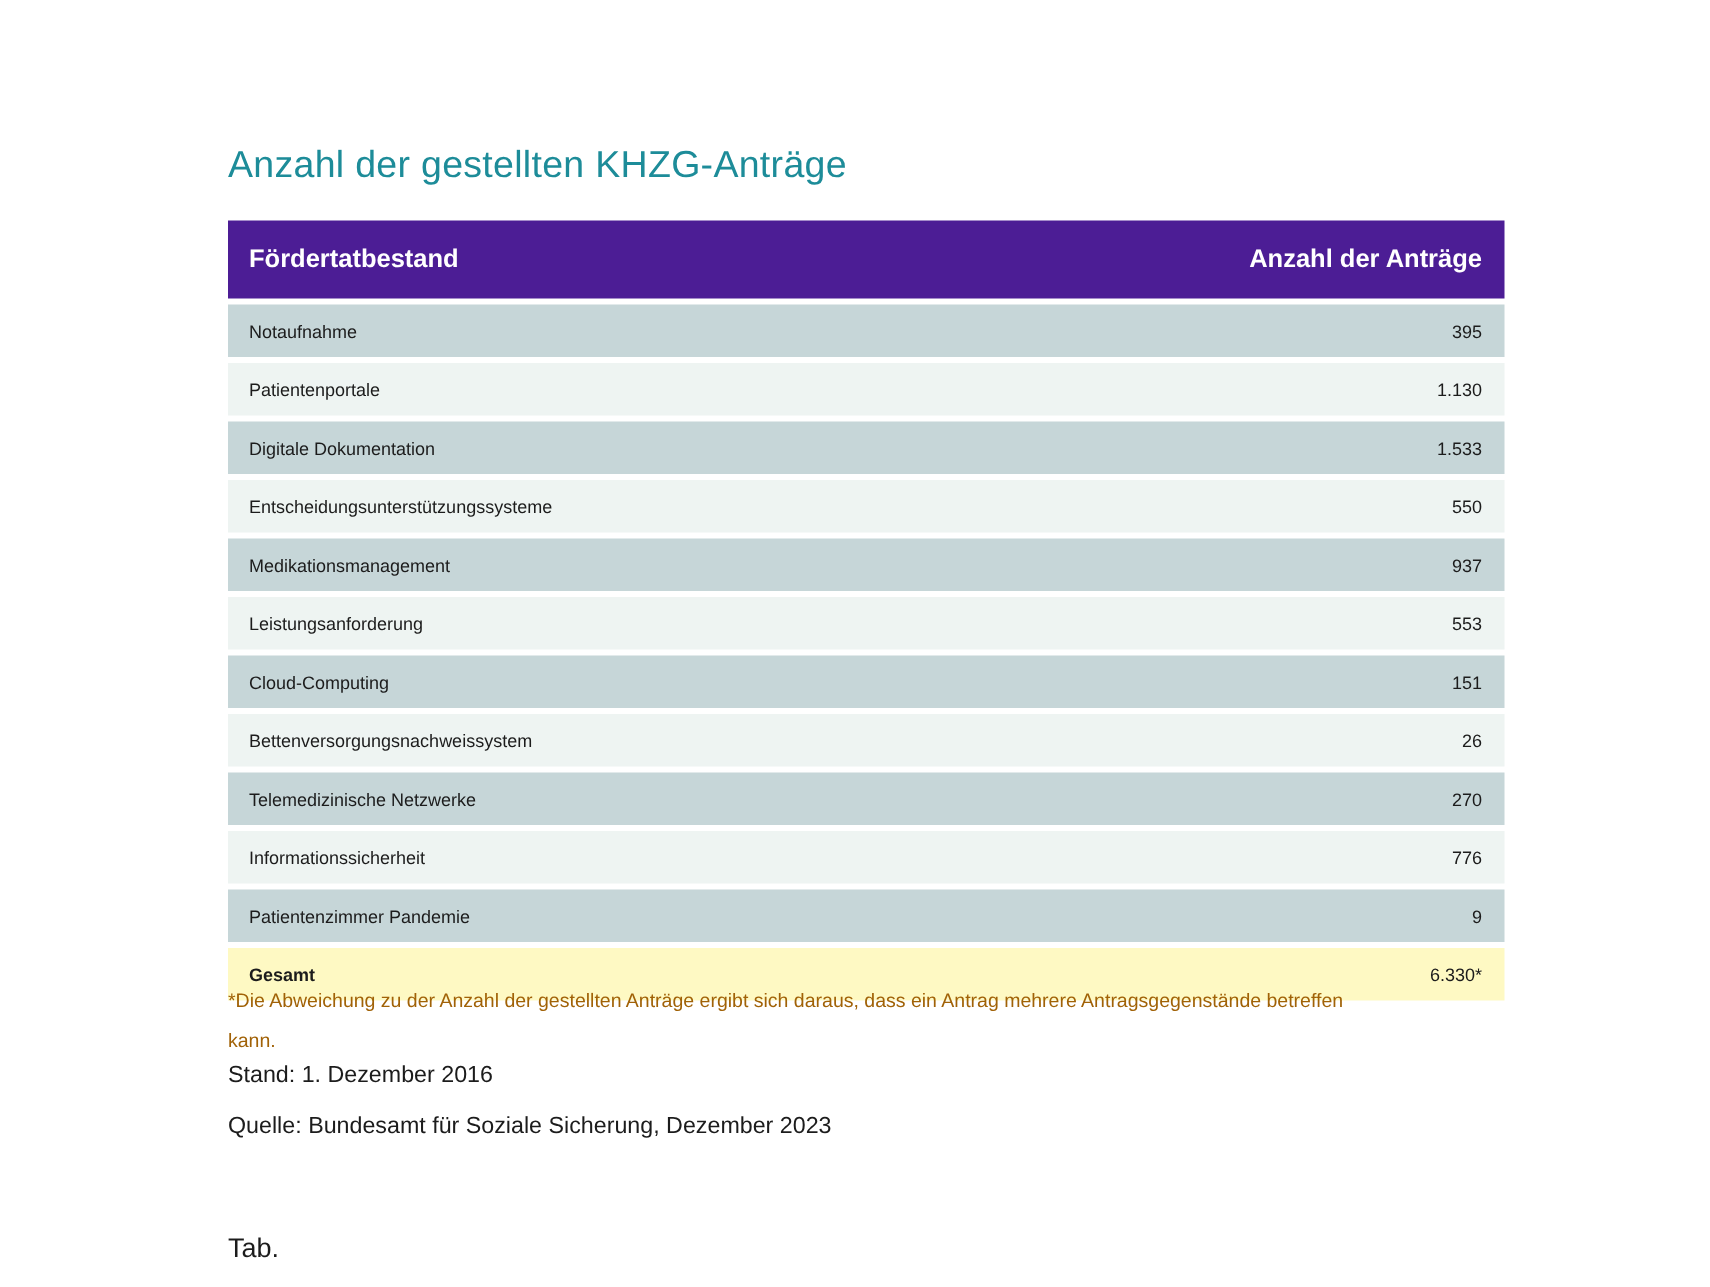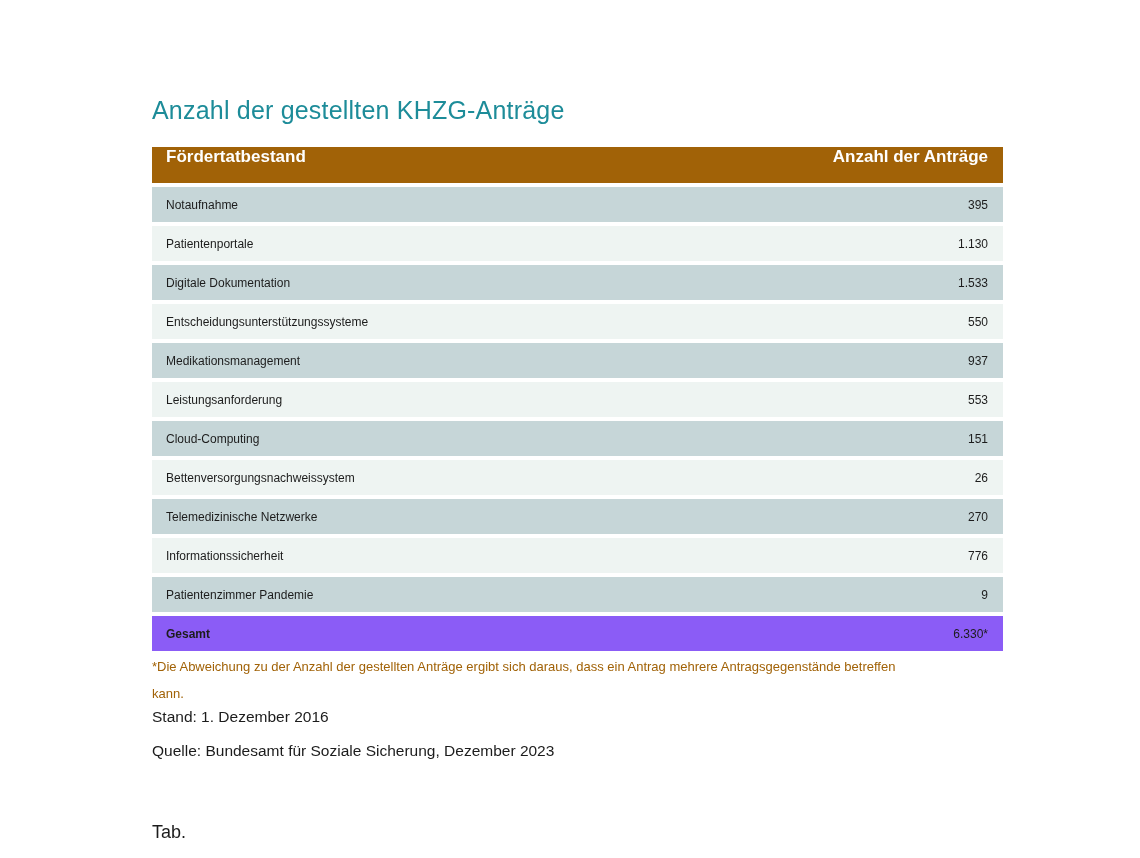--- a/index.html
+++ b/index.html
@@ -26,43 +26,44 @@
   }
   .table {
     position: absolute;
     left: 152px;
     top: 147px;
     width: 851px;
   }
   .thead {
     display: flex;
     justify-content: space-between;
-    height: 36px;
+    align-items: center;
+    height: 52px;
     margin-bottom: 4px;
-    background: #a16207;
+    background: #4c1d95;
     color: #ffffff;
     font-weight: bold;
     font-size: 17px;
     padding: 0 15px 0 14px;
     box-sizing: border-box;
   }
   .row {
     display: flex;
     justify-content: space-between;
     align-items: center;
     height: 35px;
     margin-bottom: 4px;
     font-size: 12px;
     color: #1c1c1c;
     padding: 0 15px 0 14px;
     box-sizing: border-box;
   }
   .row.dark  { background: #c6d6d8; }
   .row.light { background: #eef4f2; }
-  .row.total { background: #8b5cf6; }
+  .row.total { background: #fef9c3; }
   .row.total .cell-label { font-weight: bold; }
   .cell-label { text-align: left; }
   .cell-value { text-align: right; }
   .footnote {
     position: absolute;
     left: 152px;
     top: 653px;
     width: 775px;
     font-size: 13px;
     color: #a16207;

